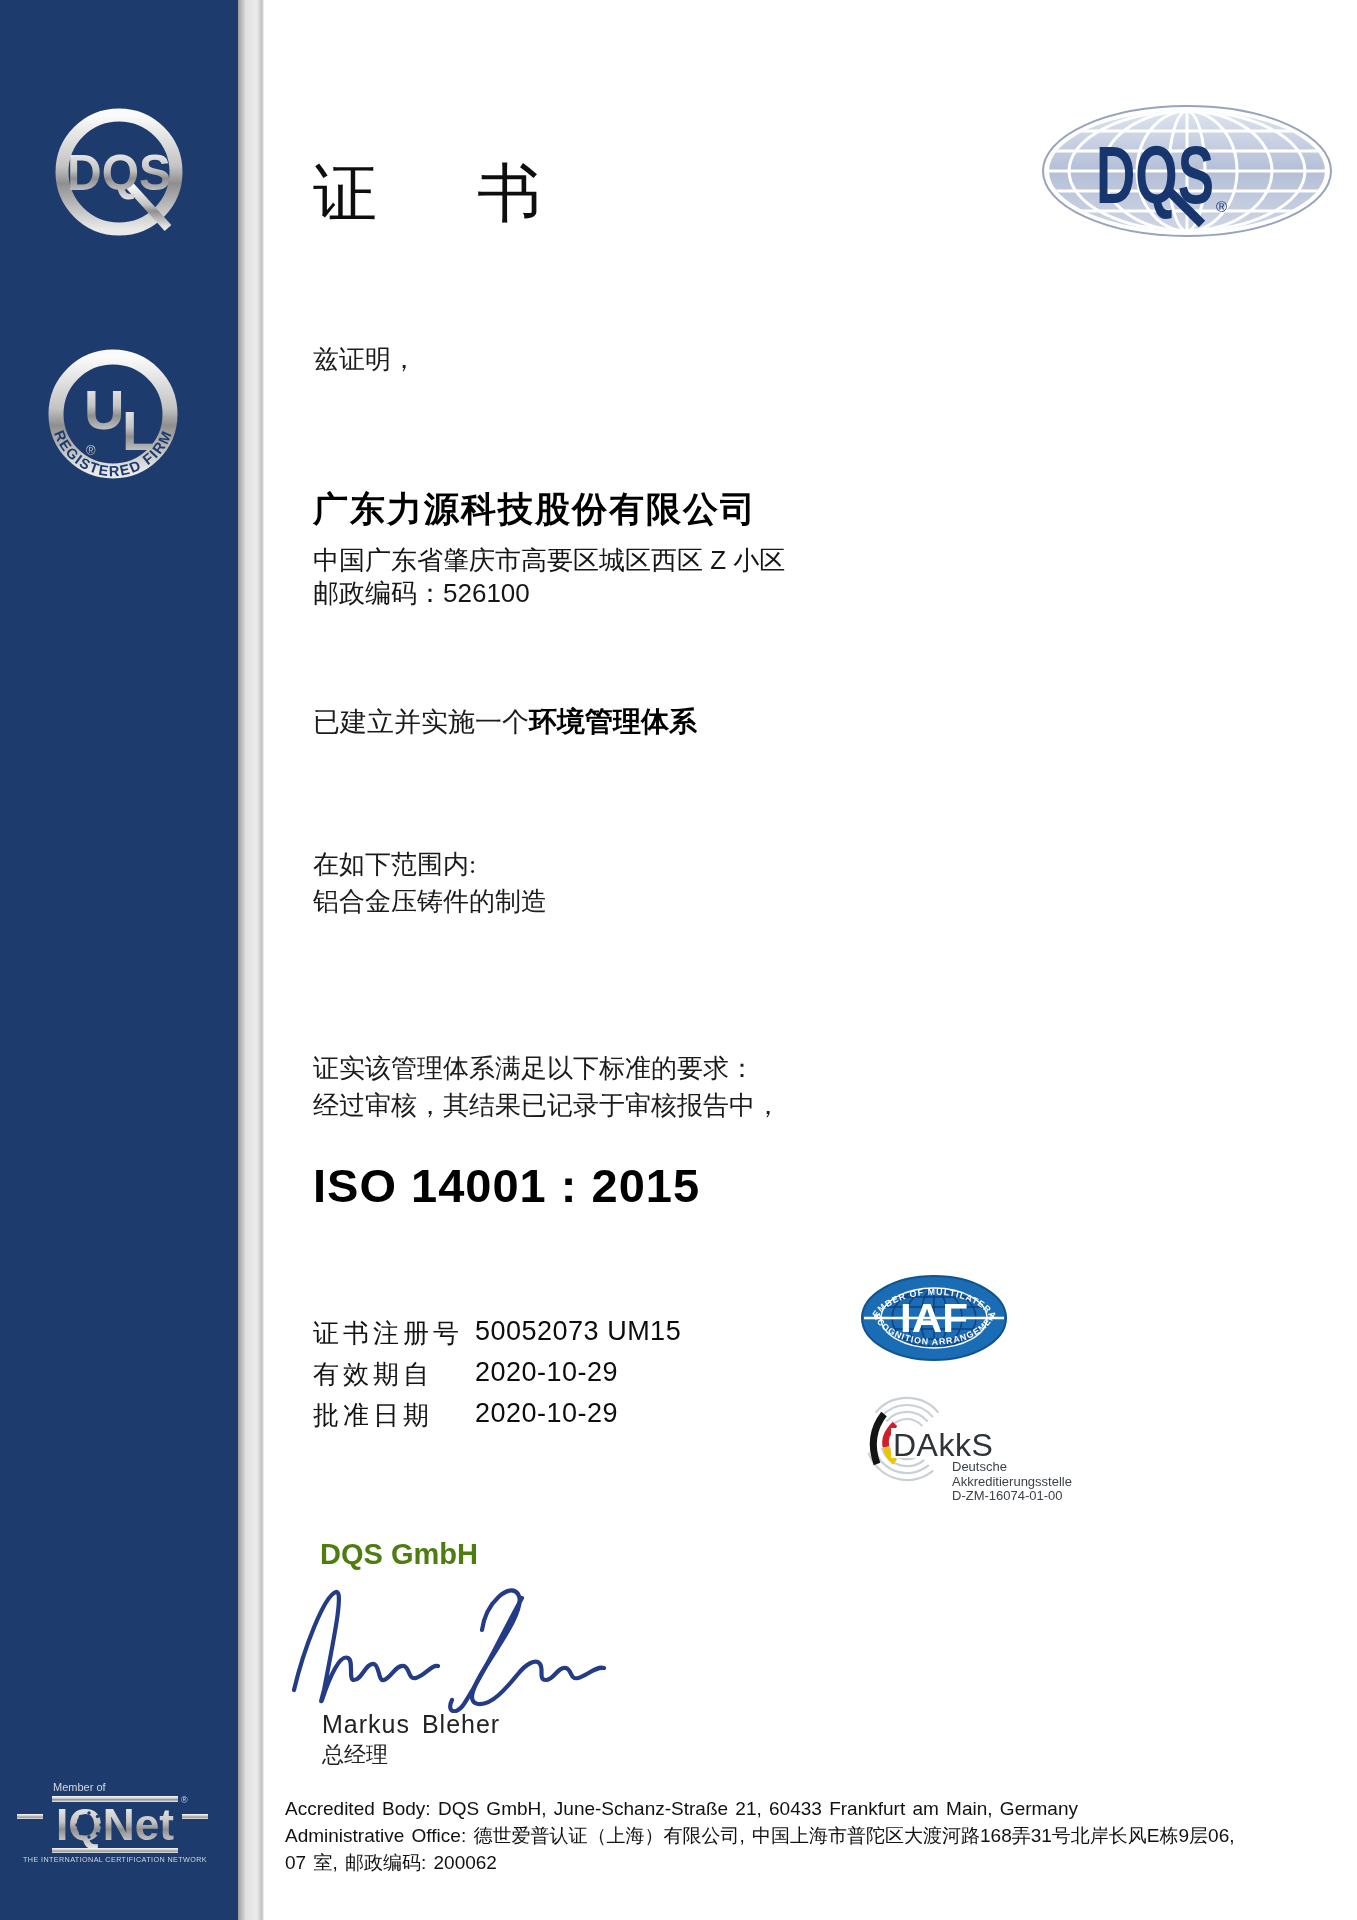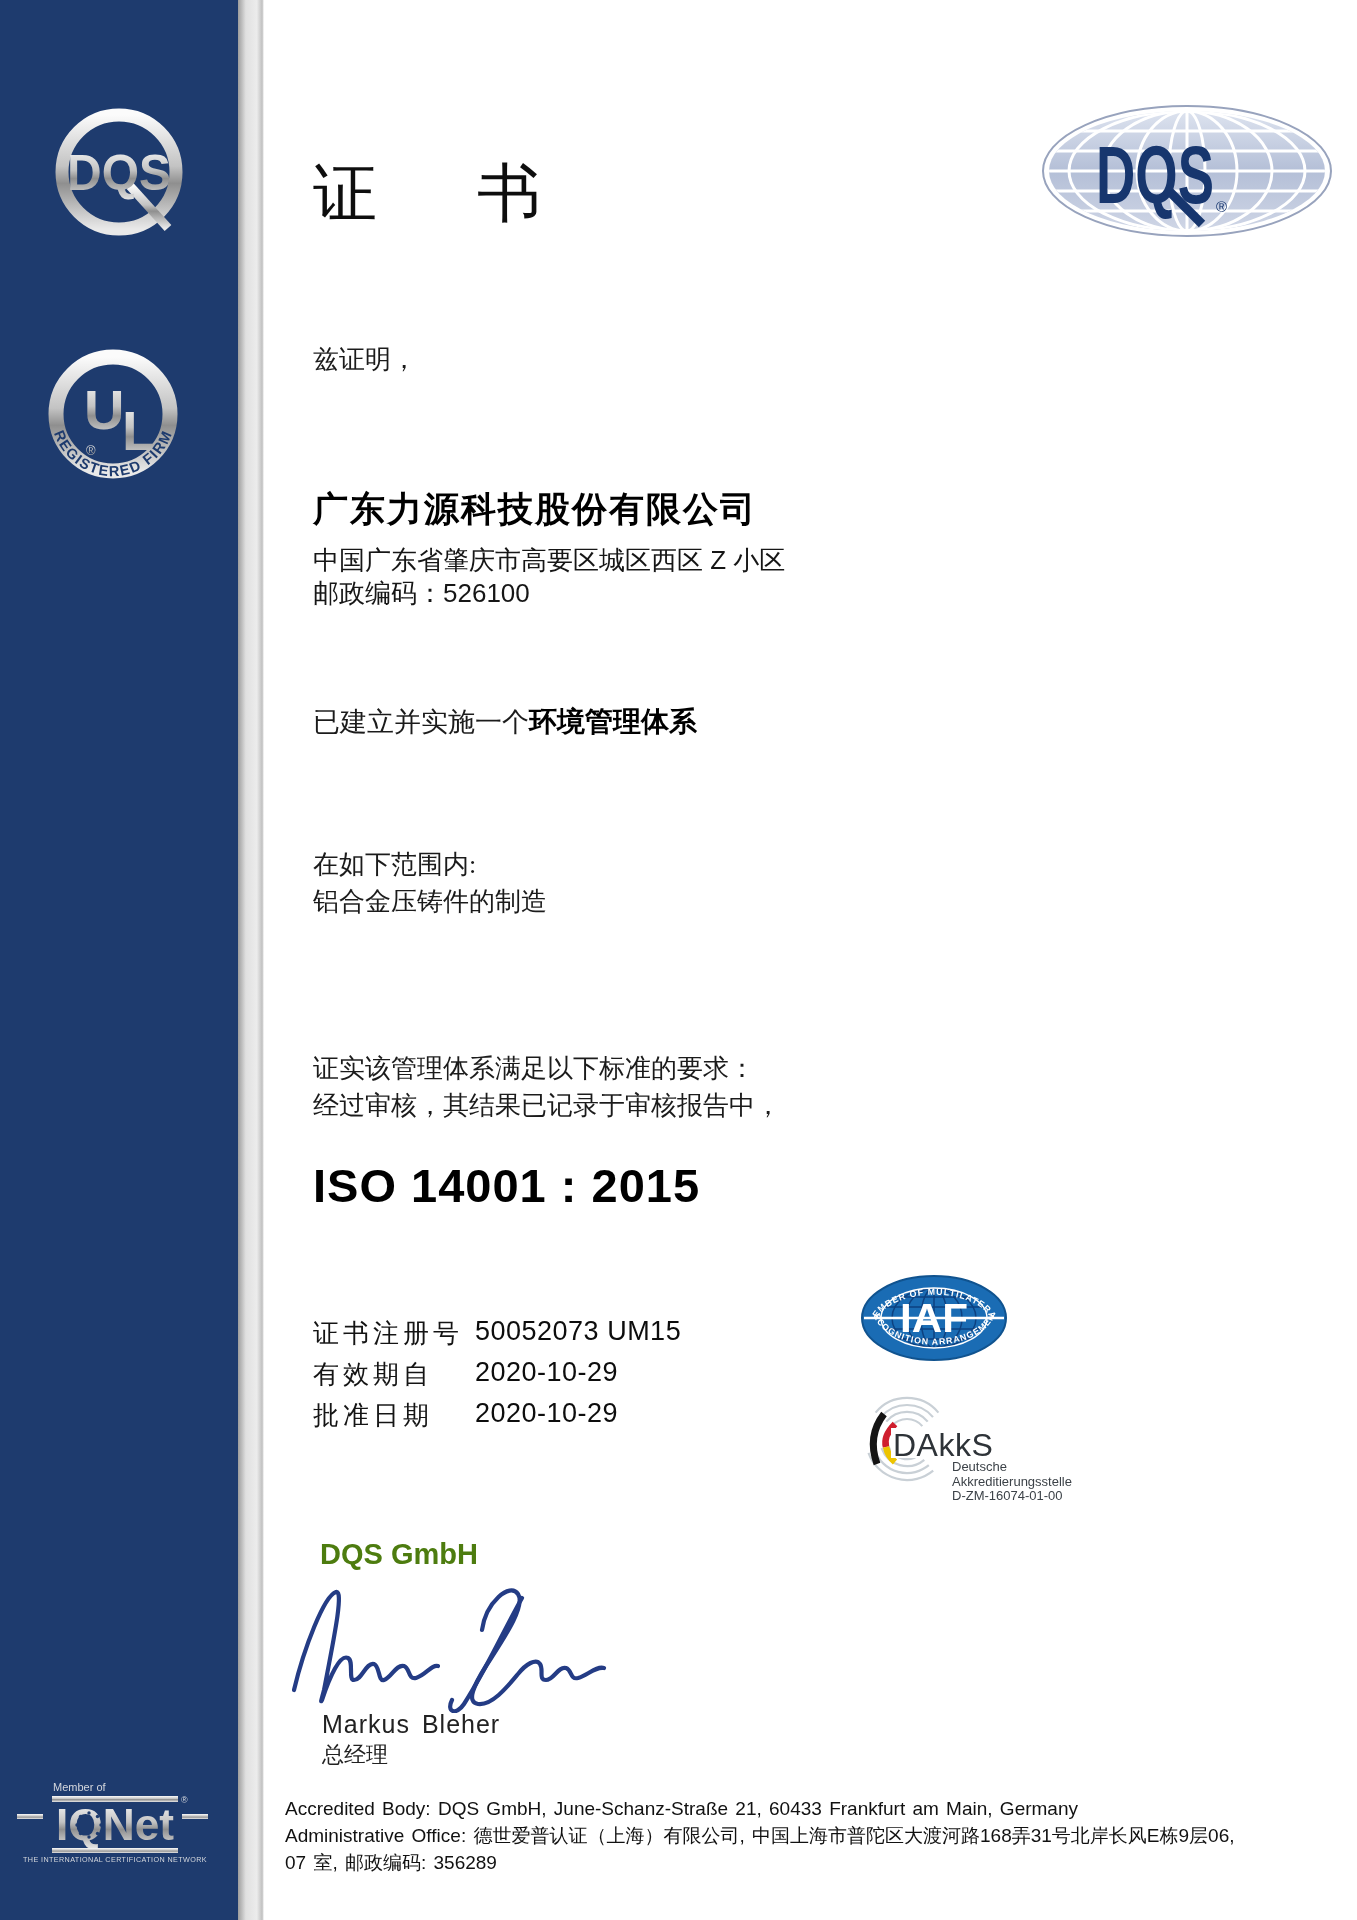--- a/index.html
+++ b/index.html
@@ -269,16 +269,16 @@
       <path d="M 236 20 C 220 48 200 92 178 126 C 170 138 160 134 166 122"></path>
     </g>
   </svg>
 
   <div class="sig-name">Markus Bleher</div>
   <div class="sig-title serif">总经理</div>
 
   <footer class="footer">
     <div>Accredited Body: DQS GmbH, June-Schanz-Straße 21, 60433 Frankfurt am Main, Germany</div>
     <div>Administrative Office: 德世爱普认证（上海）有限公司, 中国上海市普陀区大渡河路168弄31号北岸长风E栋9层06,</div>
-    <div>07 室, 邮政编码: 356289</div>
+    <div>07 室, 邮政编码: 200062</div>
   </footer>
 
 </div>
 
 </body></html>

